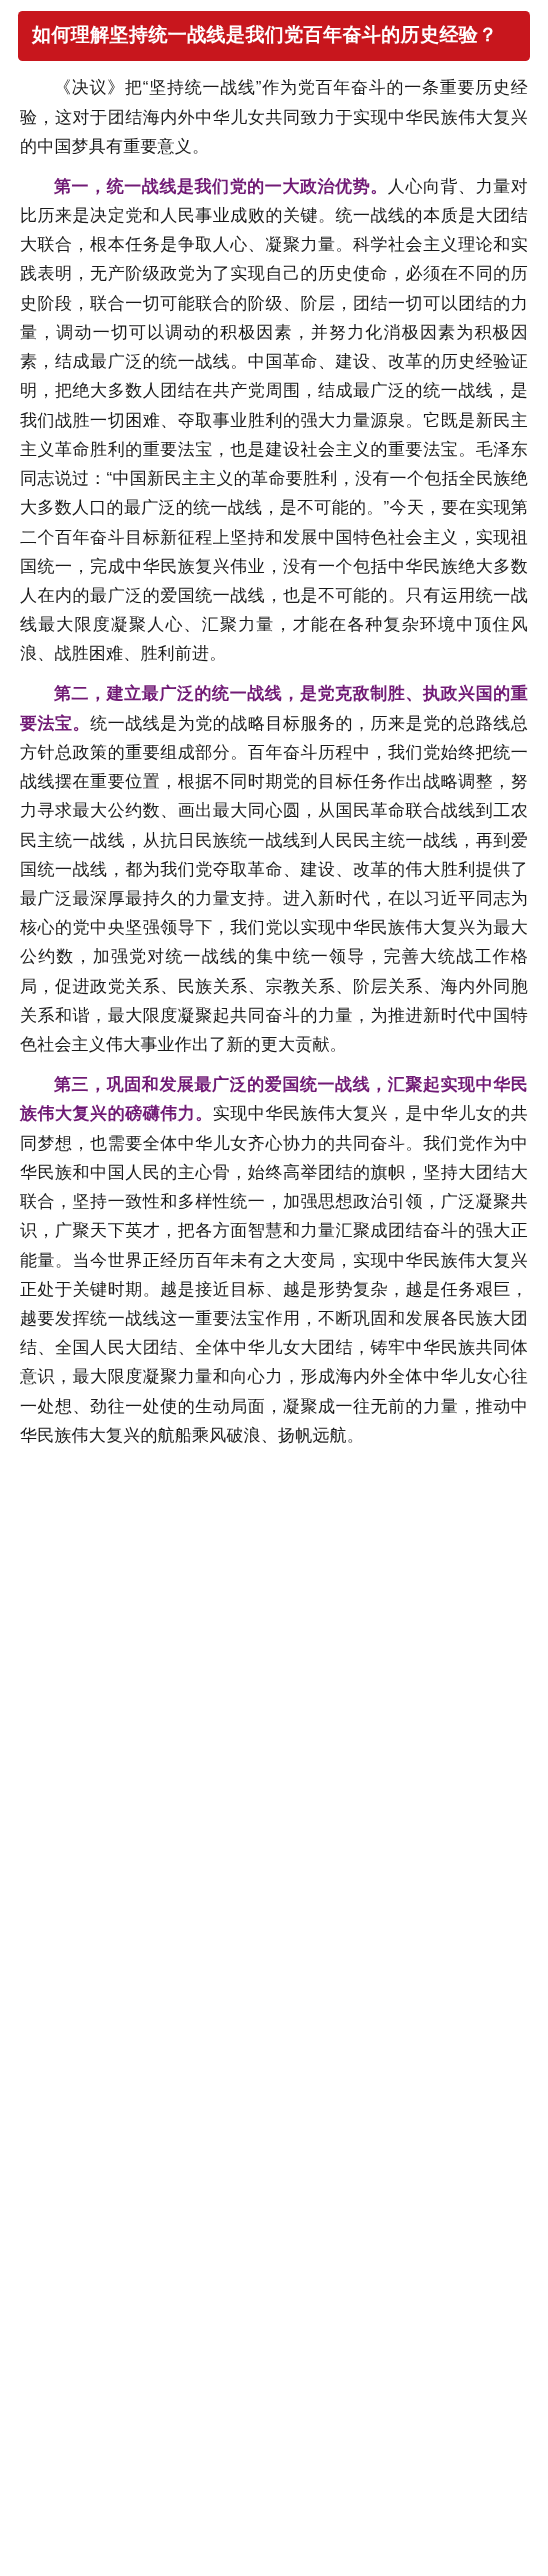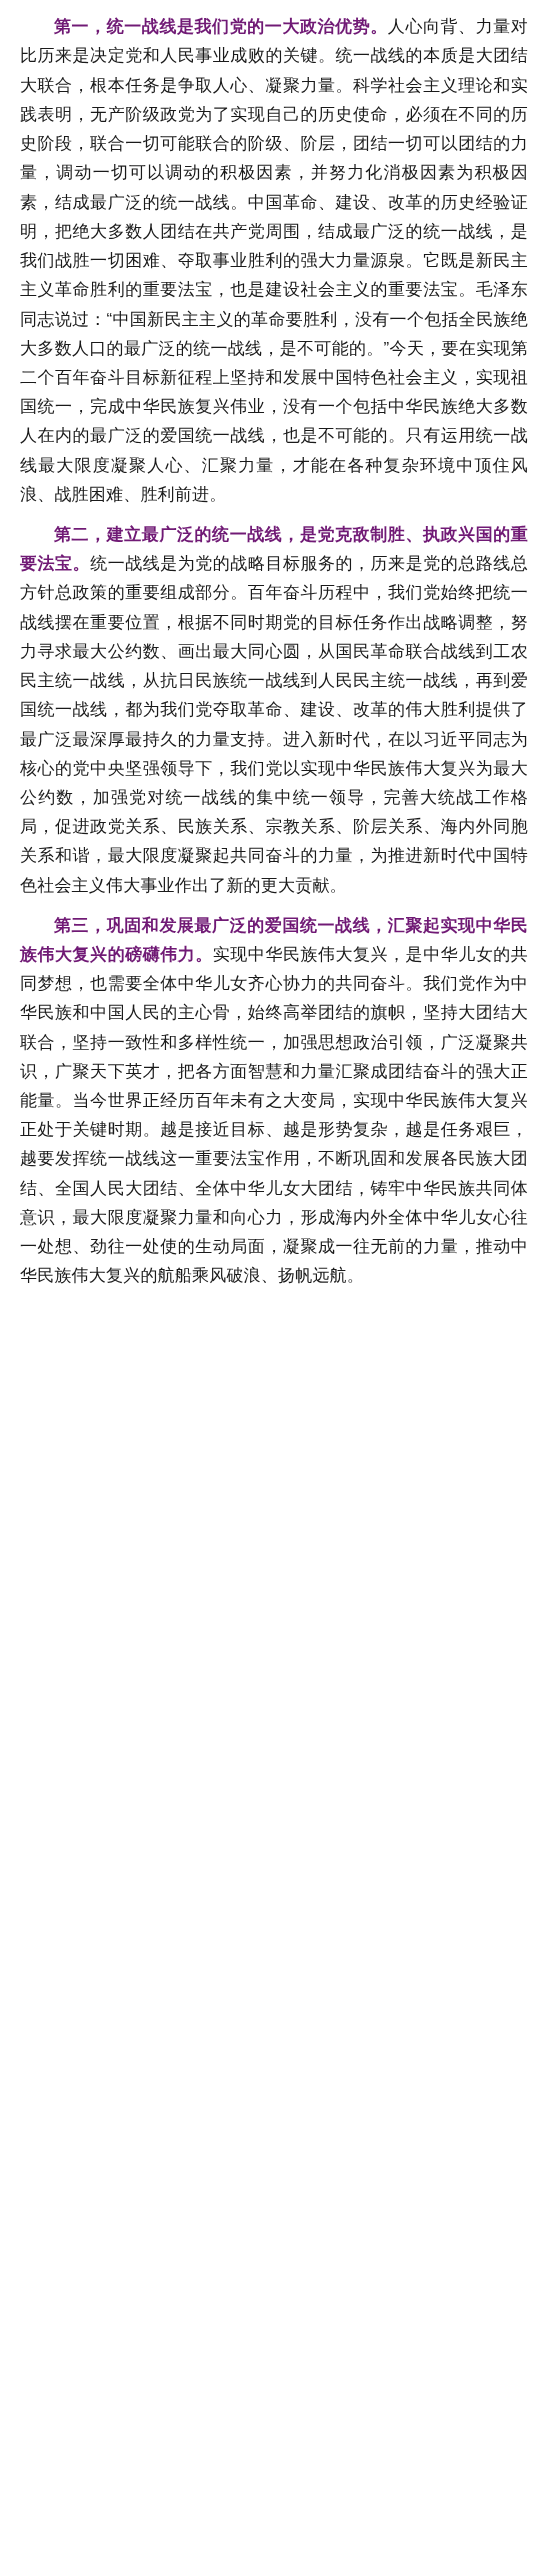--- a/index.html
+++ b/index.html
@@ -58,23 +58,29 @@
   .lead {
     color: #701a75;
     font-weight: bold;
   }
 </style>
 </head>
 <body>
 
 <div class="page">
 
+  <div class="title-banner">
+    <div class="title-text">如何理解坚持统一战线是我们党百年奋斗的历史经验？</div>
+  </div>
 
   <div class="content">
 
+    <p class="para">
+      <span>《决议》把“坚持统一战线”作为党百年奋斗的一条重要历史经验，这对于团结海内外中华儿女共同致力于实现中华民族伟大复兴的中国梦具有重要意义。</span>
+    </p>
 
     <p class="para">
       <span class="lead">第一，统一战线是我们党的一大政治优势。</span><span>人心向背、力量对比历来是决定党和人民事业成败的关键。统一战线的本质是大团结大联合，根本任务是争取人心、凝聚力量。科学社会主义理论和实践表明，无产阶级政党为了实现自己的历史使命，必须在不同的历史阶段，联合一切可能联合的阶级、阶层，团结一切可以团结的力量，调动一切可以调动的积极因素，并努力化消极因素为积极因素，结成最广泛的统一战线。中国革命、建设、改革的历史经验证明，把绝大多数人团结在共产党周围，结成最广泛的统一战线，是我们战胜一切困难、夺取事业胜利的强大力量源泉。它既是新民主主义革命胜利的重要法宝，也是建设社会主义的重要法宝。毛泽东同志说过：“中国新民主主义的革命要胜利，没有一个包括全民族绝大多数人口的最广泛的统一战线，是不可能的。”今天，要在实现第二个百年奋斗目标新征程上坚持和发展中国特色社会主义，实现祖国统一，完成中华民族复兴伟业，没有一个包括中华民族绝大多数人在内的最广泛的爱国统一战线，也是不可能的。只有运用统一战线最大限度凝聚人心、汇聚力量，才能在各种复杂环境中顶住风浪、战胜困难、胜利前进。</span>
     </p>
 
     <p class="para">
       <span class="lead">第二，建立最广泛的统一战线，是党克敌制胜、执政兴国的重要法宝。</span><span>统一战线是为党的战略目标服务的，历来是党的总路线总方针总政策的重要组成部分。百年奋斗历程中，我们党始终把统一战线摆在重要位置，根据不同时期党的目标任务作出战略调整，努力寻求最大公约数、画出最大同心圆，从国民革命联合战线到工农民主统一战线，从抗日民族统一战线到人民民主统一战线，再到爱国统一战线，都为我们党夺取革命、建设、改革的伟大胜利提供了最广泛最深厚最持久的力量支持。进入新时代，在以习近平同志为核心的党中央坚强领导下，我们党以实现中华民族伟大复兴为最大公约数，加强党对统一战线的集中统一领导，完善大统战工作格局，促进政党关系、民族关系、宗教关系、阶层关系、海内外同胞关系和谐，最大限度凝聚起共同奋斗的力量，为推进新时代中国特色社会主义伟大事业作出了新的更大贡献。</span>
     </p>
 
     <p class="para">

